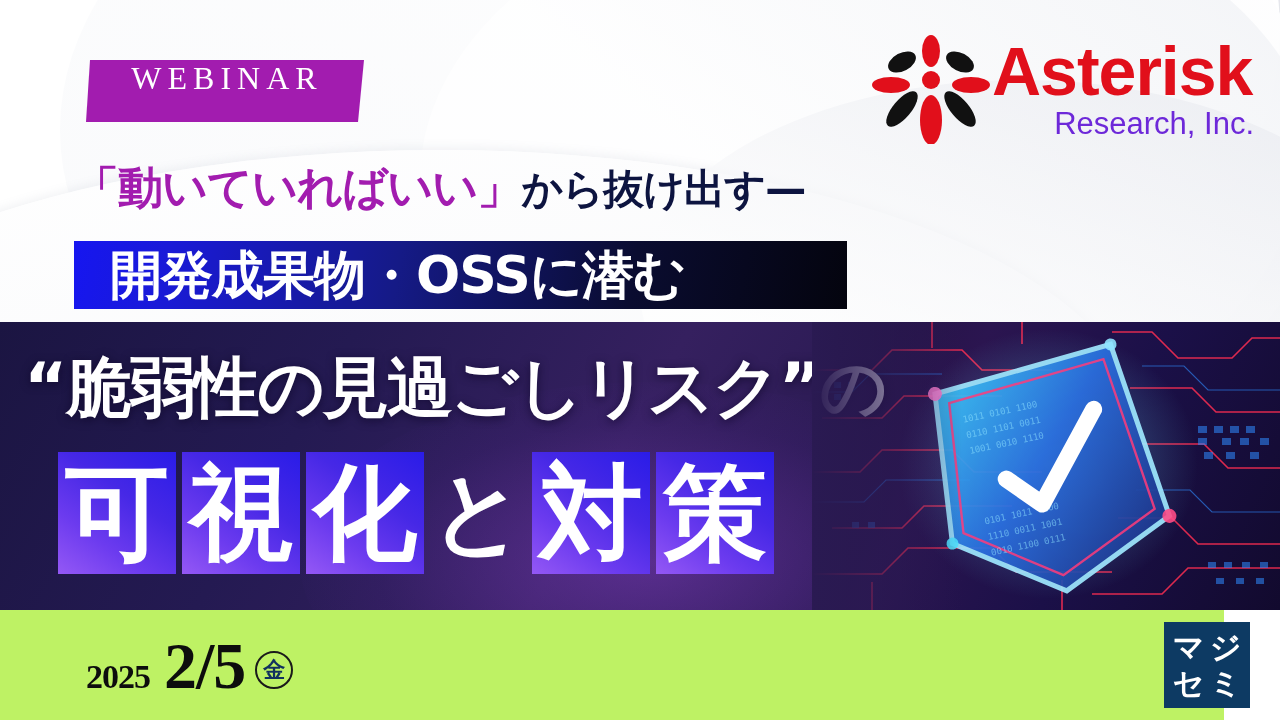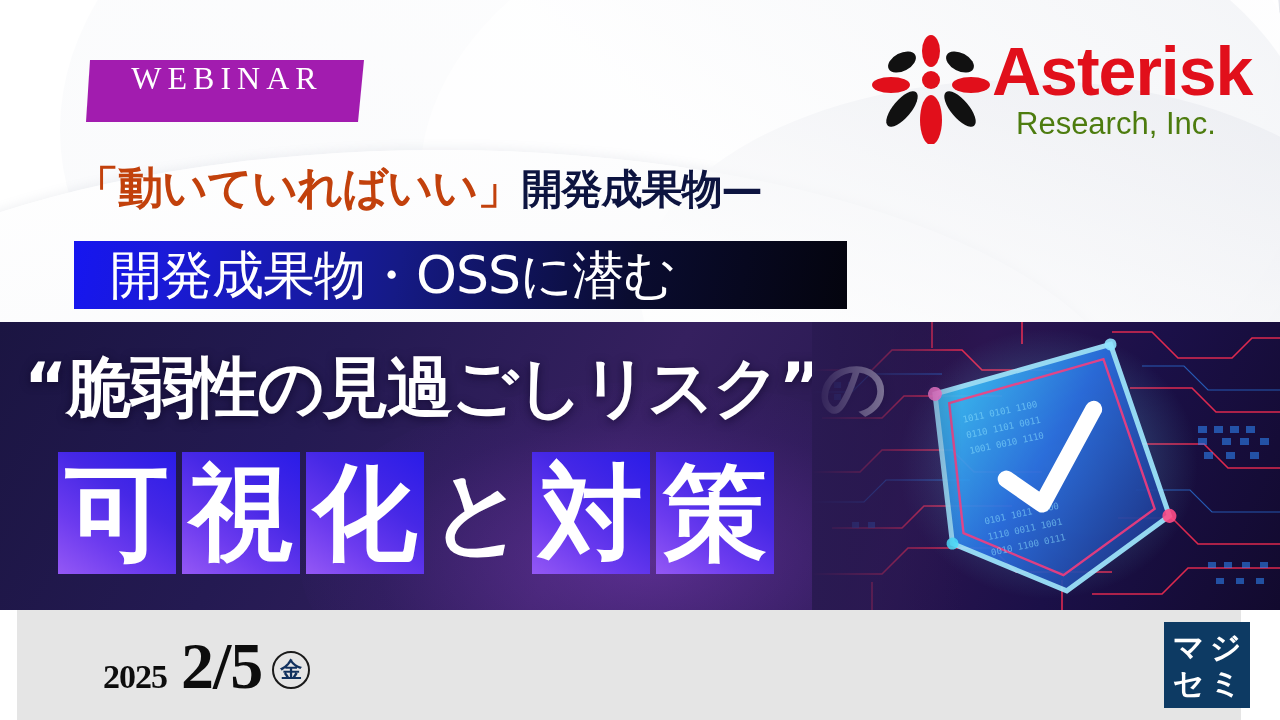--- a/index.html
+++ b/index.html
@@ -69,45 +69,45 @@
   .logo-wrap {
     position:absolute; left:872px; top:30px; width:382px; height:116px;
   }
   .logo-mark { position:absolute; left:0; top:2px; width:118px; height:112px; }
   .logo-text { position:absolute; left:120px; top:8px; width:262px; }
   .logo-asterisk {
     color:#e10f1b; font-size:68px; font-weight:700; line-height:.98;
     letter-spacing:-1px;
   }
   .logo-research {
-    color:#4d7c0f; font-size:31px; font-weight:400; line-height:1.1;
-    letter-spacing:0px; margin-top:2px; padding-left:24px;
+    color:#6d28d9; font-size:31px; font-weight:400; line-height:1.1;
+    letter-spacing:0px; margin-top:2px; padding-left:24px;text-align:right;
   }
 
   
   .line1 {
     position:absolute; left:74px; top:160px; width:820px; height:56px;
     white-space:nowrap;
     font-family:"DejaVu Sans","Liberation Sans",sans-serif;
     font-size:45px; font-weight:700; line-height:56px;
     letter-spacing:-1px;
   }
-  .l1-blue { color:#c2410c; }
+  .l1-blue { color:#a21caf; }
   .l1-dark { color:#0d1440; font-size:41px; }
 
   
   .line2-band {
     position:absolute; left:74px; top:241px; width:773px; height:68px;
     background:linear-gradient(100deg,#1616f0 0%,#1a1ad8 12%,#151a86 42%,#0a0c30 72%,#04040e 100%);
   }
   .line2-text {
     position:absolute; left:36px; top:0; height:68px; line-height:68px;
     white-space:nowrap; color:#ffffff;
     font-family:"DejaVu Sans","Liberation Sans",sans-serif;
-    font-size:52px; font-weight:400; letter-spacing:-1px;
+    font-size:52px; font-weight:700; letter-spacing:-1px;
   }
 
   
   .dark-area {
     position:absolute; left:0; top:322px; width:1280px; height:288px;
     background:linear-gradient(120deg,#1b1542 0%,#241a52 25%,#35205f 48%,#2a1a52 65%,#190f36 100%);
     overflow:hidden;
   }
   .dark-glow {
     position:absolute; left:300px; top:60px; width:700px; height:360px;
@@ -154,22 +154,22 @@
   }
   .kplain {
     width:96px; height:122px; display:flex; align-items:center; justify-content:center;
     color:#ffffff;
     font-family:"DejaVu Sans","Liberation Sans",sans-serif;
     font-size:92px; font-weight:700; line-height:1;
   }
 
   
   .footer {
-    position:absolute; left:17px; top:610px; width:1224px; height:110px;
-    background:#e5e5e5;
+    position:absolute; left:0; top:610px; width:1224px; height:110px;
+    background:#bef264;
   }
   .date-row {
     position:absolute; left:86px; top:18px; height:74px;
     display:flex; align-items:baseline;
     font-family:"Liberation Serif","DejaVu Serif",serif;
     color:#0d0d0d;
   }
   .d-year { font-size:34px; font-weight:700; letter-spacing:-1px; }
   .d-big  { font-size:66px; font-weight:700; letter-spacing:-1px; margin-left:14px; }
   .d-day-circle {
@@ -224,21 +224,21 @@
       <ellipse cx="88" cy="77" rx="22" ry="9" fill="#111111" transform="rotate(50 88 77)"></ellipse>
       <ellipse cx="59" cy="88" rx="11" ry="25" fill="#e10f1b"></ellipse>
     </svg>
     <div class="logo-text">
       <div class="logo-asterisk">Asterisk</div>
       <div class="logo-research">Research, Inc.</div>
     </div>
   </div>
 
   <div class="line1">
-    <span class="l1-blue">「動いていればいい」</span><span class="l1-dark">開発成果物—</span>
+    <span class="l1-blue">「動いていればいい」</span><span class="l1-dark">から抜け出す—</span>
   </div>
 
   <div class="line2-band">
     <div class="line2-text">開発成果物・OSSに潜む</div>
   </div>
 
   <div class="dark-area">
     <div class="dark-glow"></div>
 
     <div class="art">

